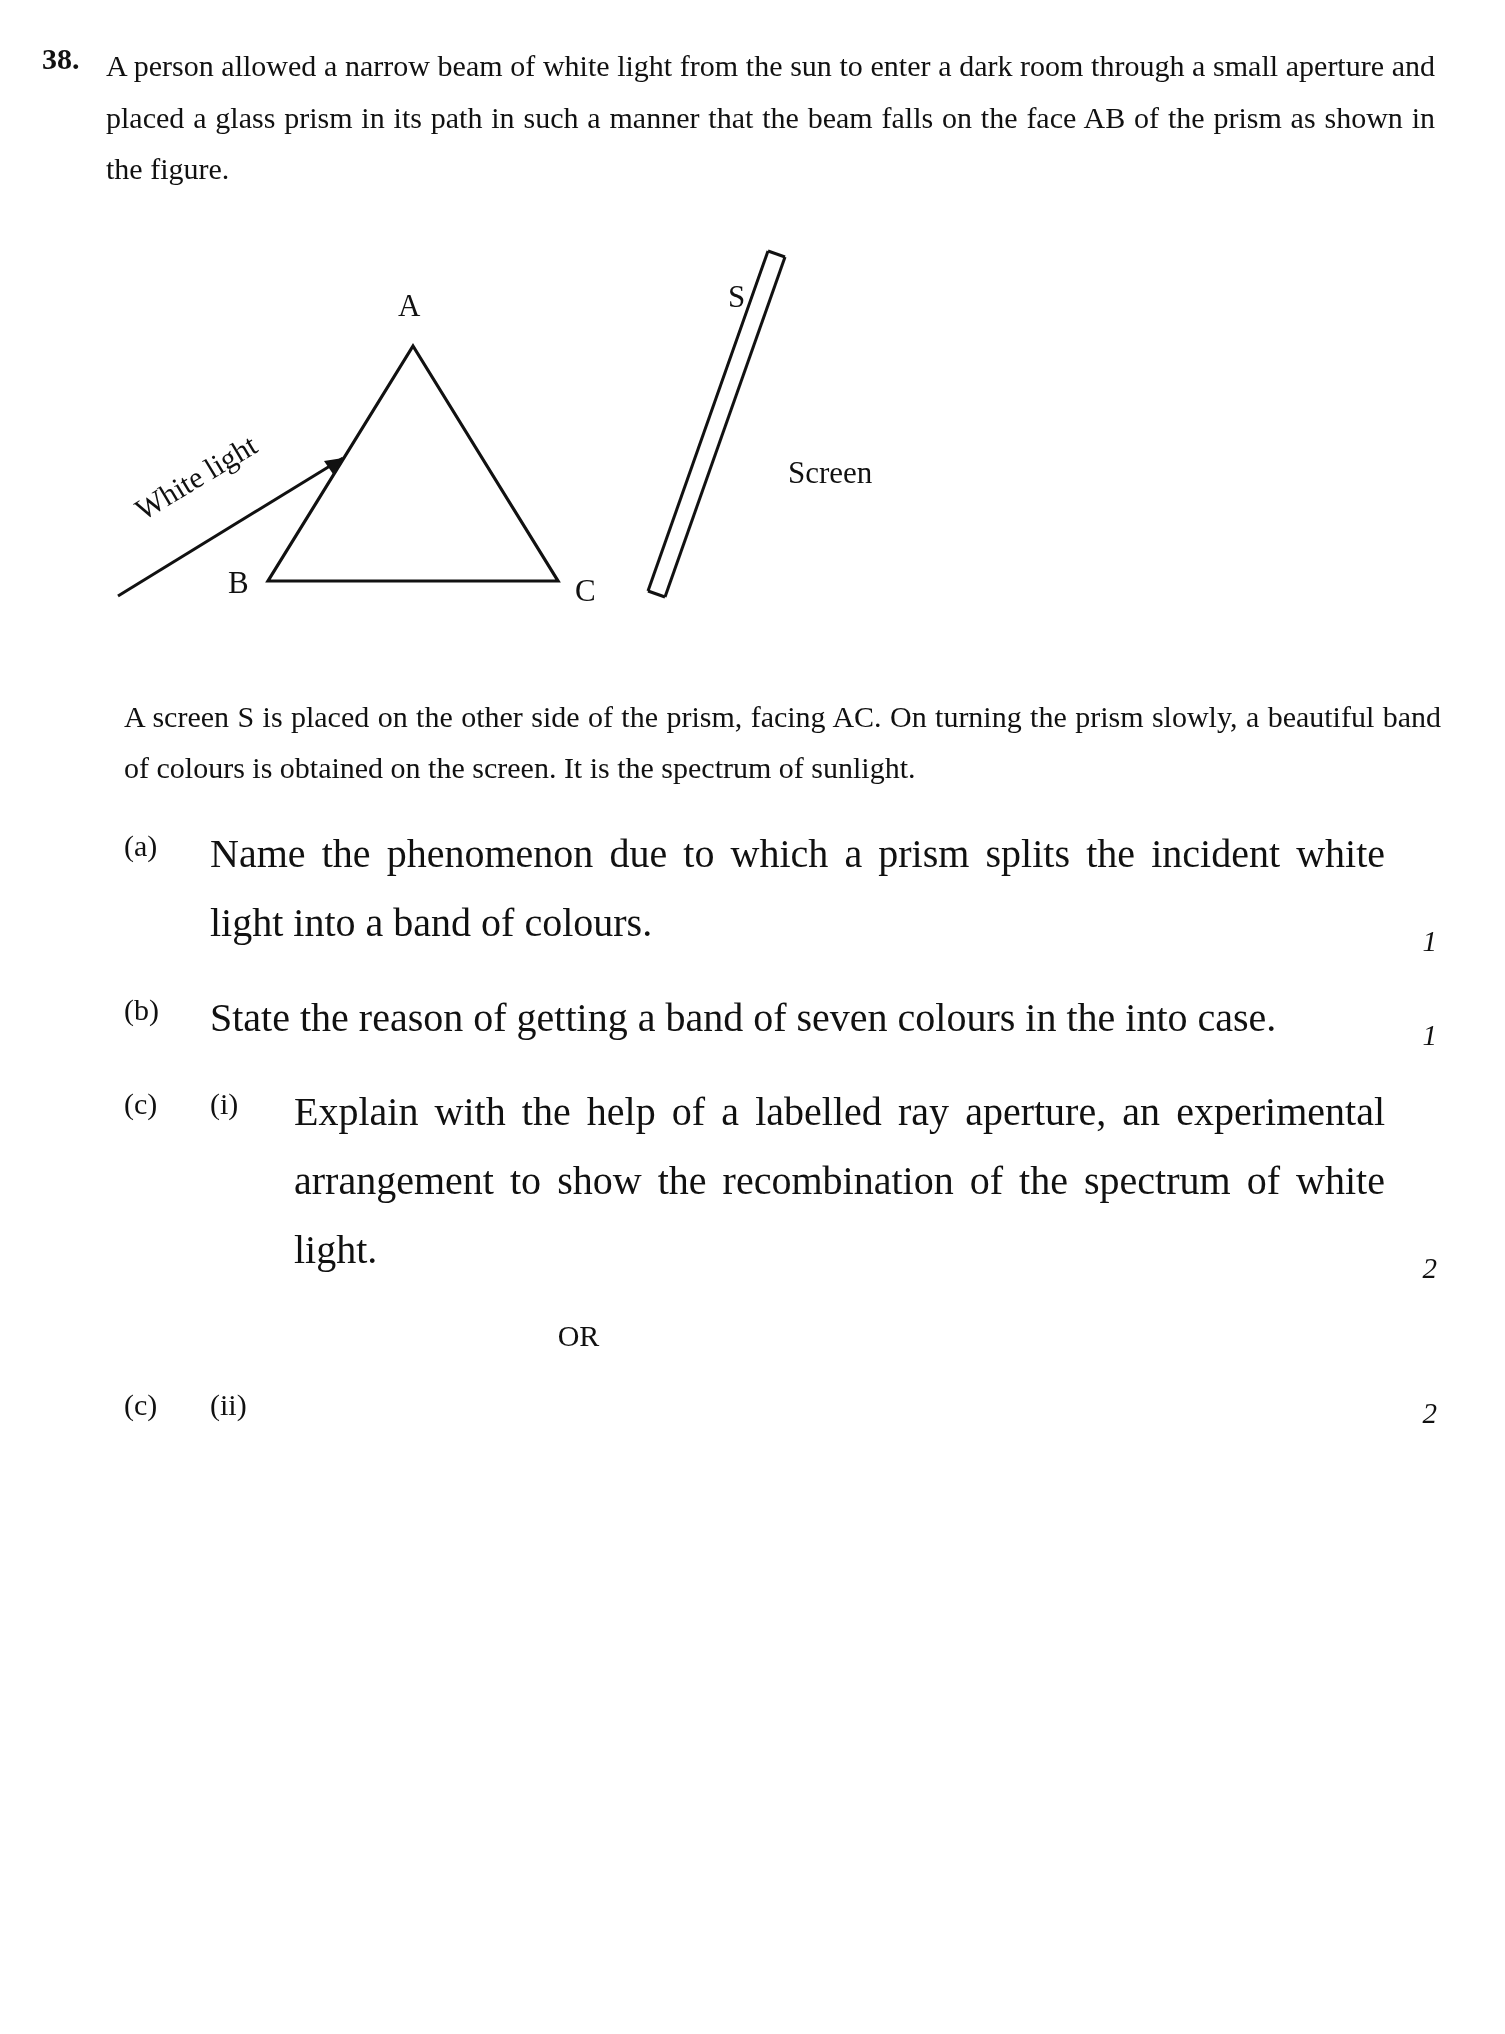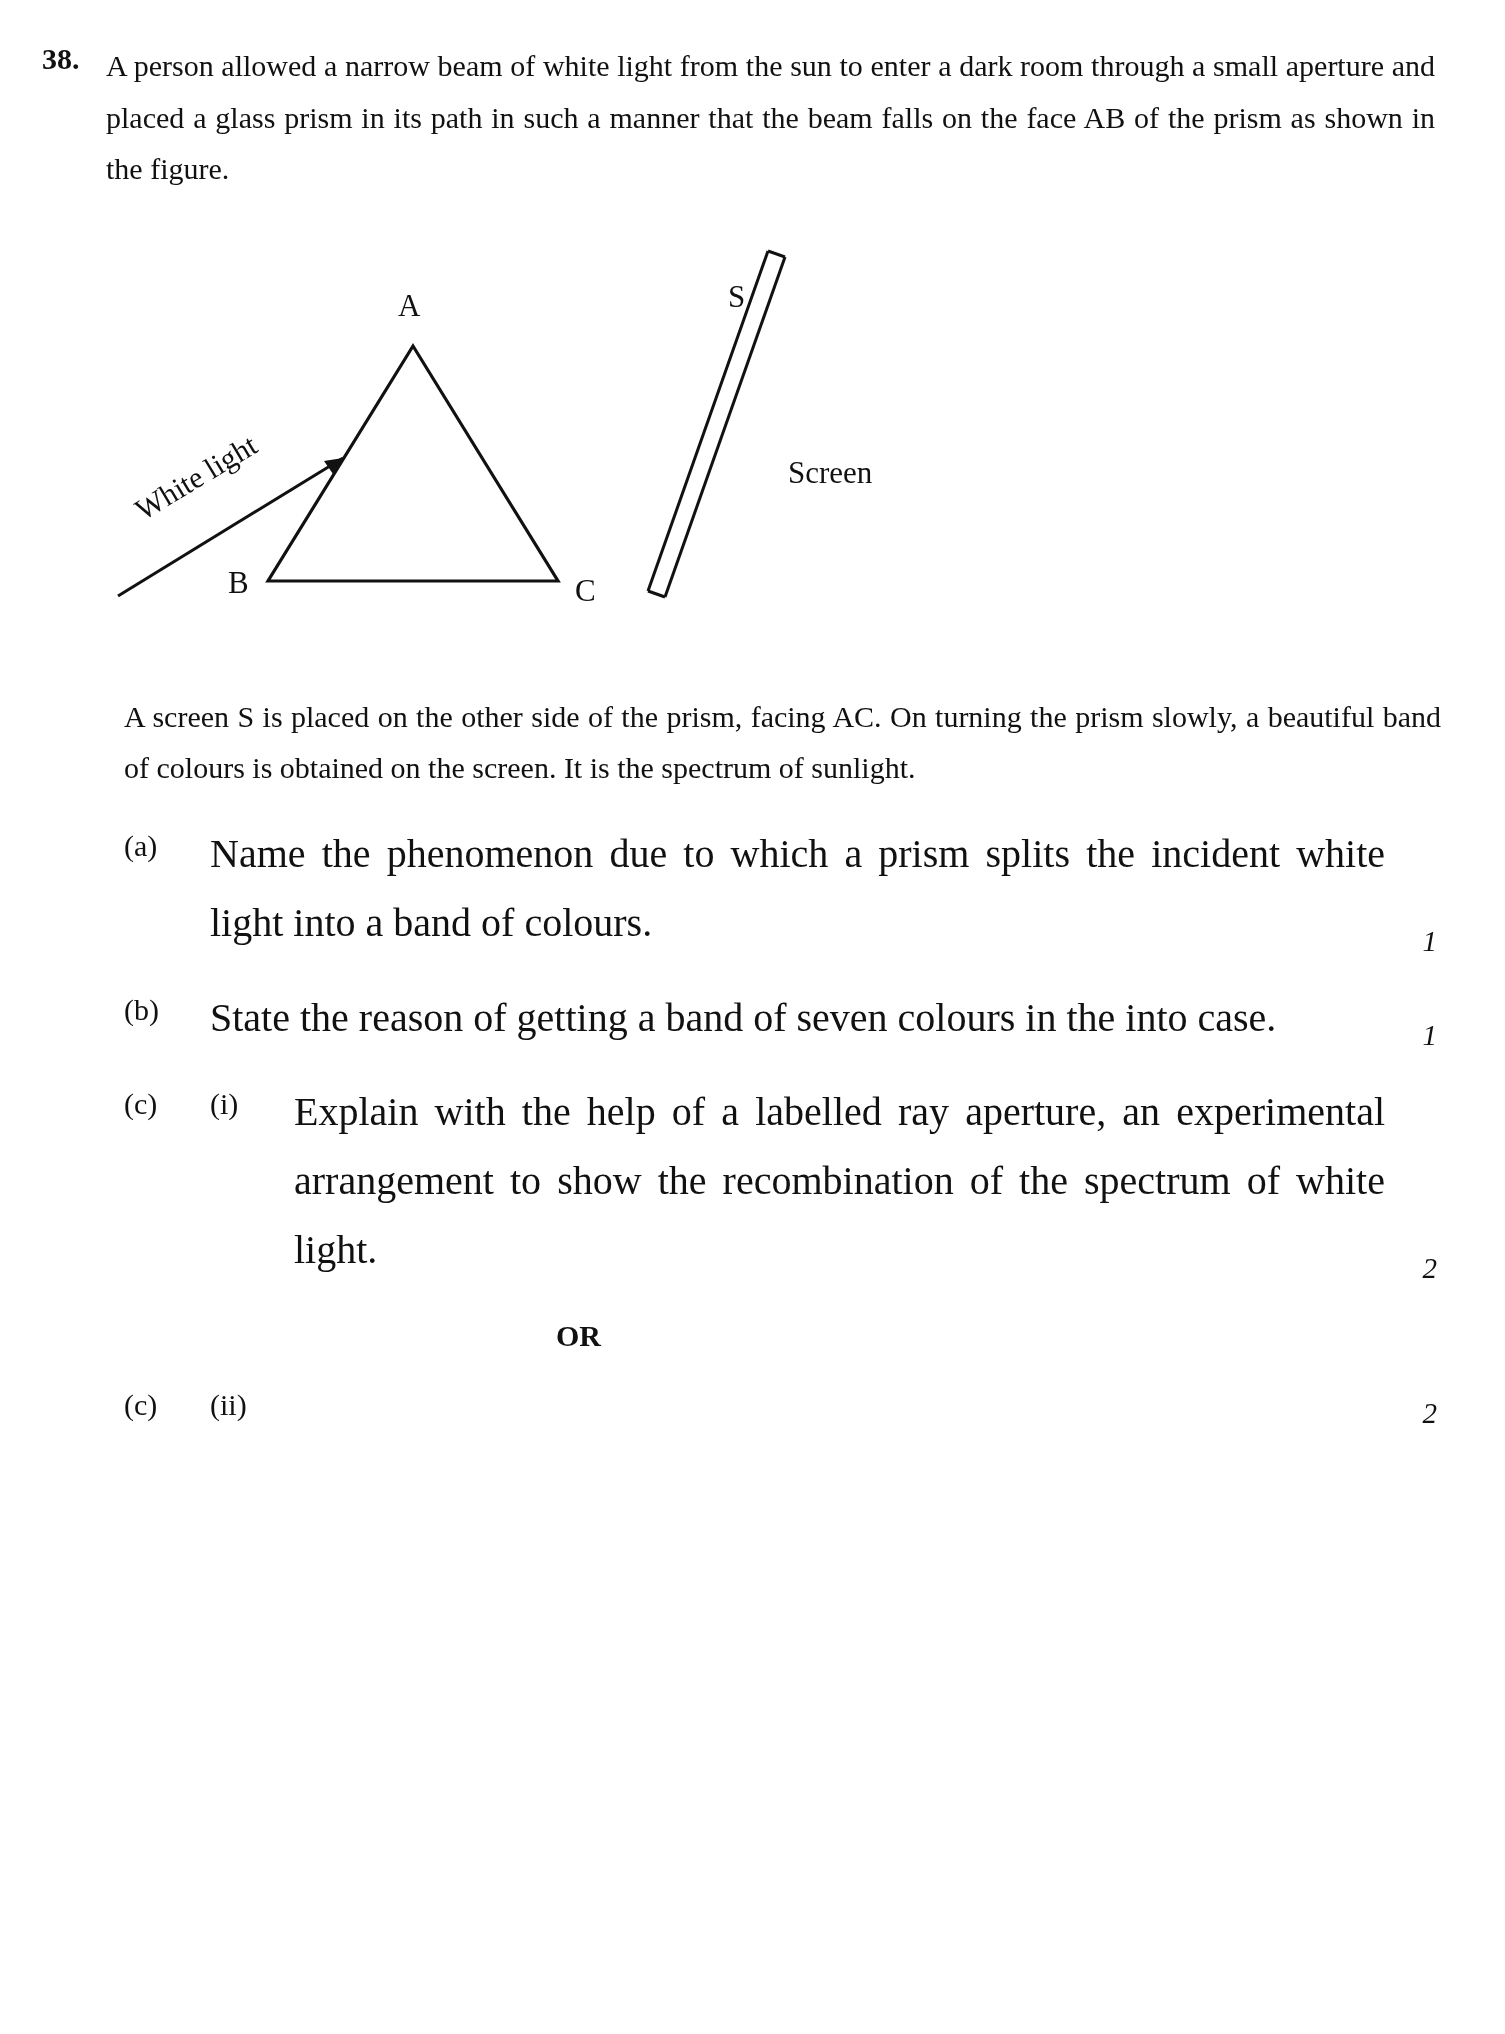--- a/index.html
+++ b/index.html
@@ -100,21 +100,21 @@
   }
   .marks {
     position: absolute;
     right: 6px;
     font-style: italic;
     font-size: 29px;
     font-family: "Liberation Serif", serif;
   }
   .or-line {
     text-align: center;
-    font-weight: bold;
+    font-weight: normal;
     font-size: 30px;
     margin-top: 34px;
     margin-left: 96px;
     padding-right: 420px;
   }
 
   .lbl {
     font-family: "Liberation Serif", serif;
     font-size: 31px;
     fill: #111111;

